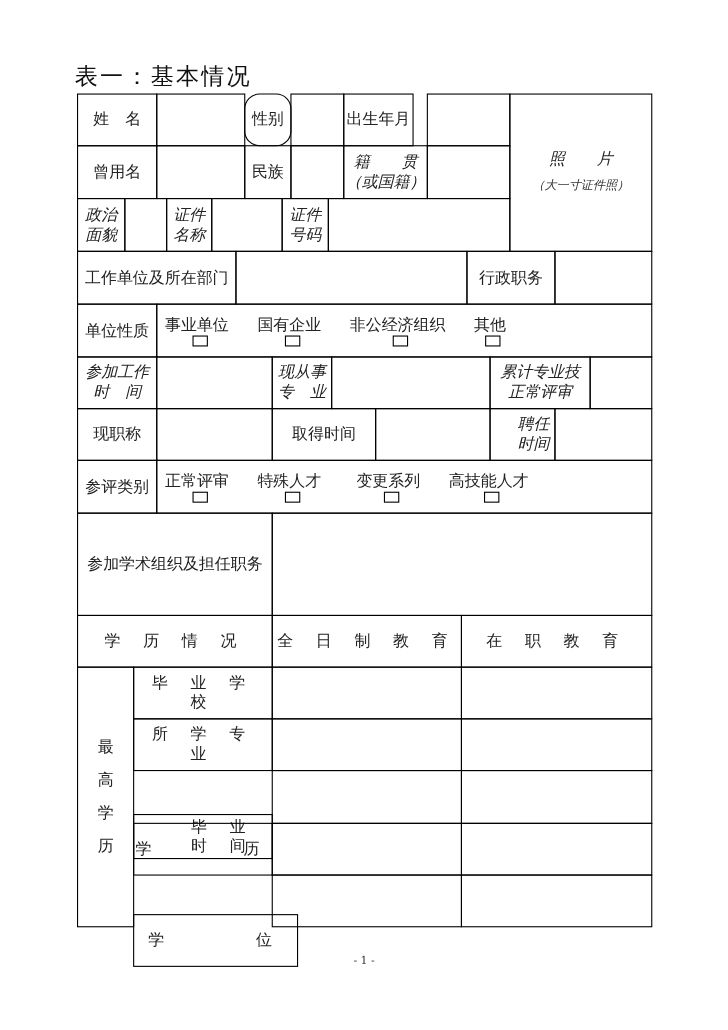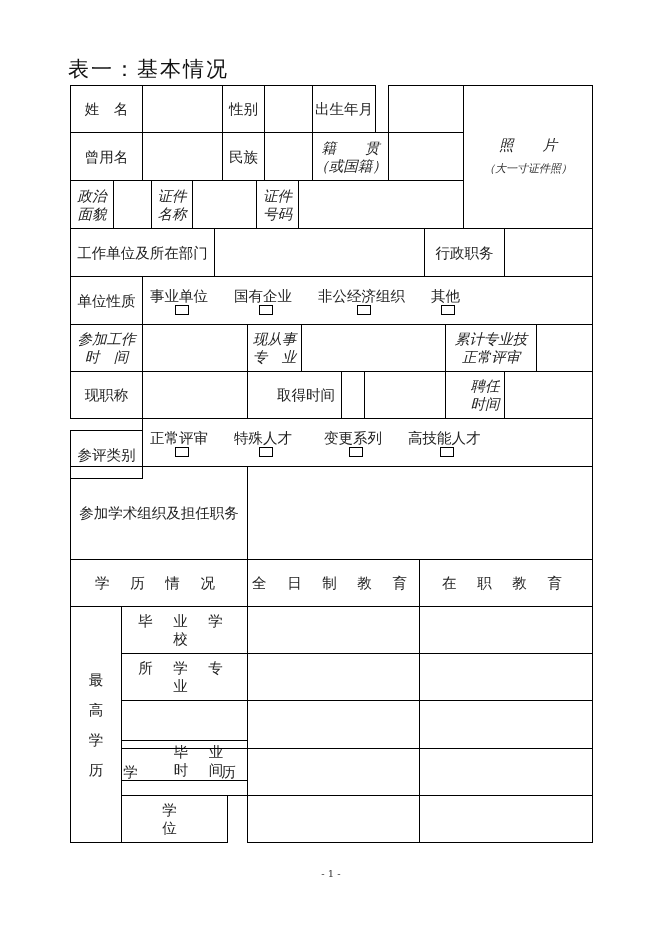--- a/index.html
+++ b/index.html
@@ -21,21 +21,21 @@
 </style>
 </head>
 <body>
 
 <div class="title">表一：基本情况</div>
 
 <div class="cell" style="left:70px;top:85px;width:73px;height:48px;">
     <span>姓　名</span>
   </div>
 <div class="cell" style="left:142px;top:85px;width:81px;height:48px;"></div>
-<div class="cell" style="left:222px;top:85px;width:43px;height:48px;">
+<div class="cell" style="left:222px;top:85px;width:43px;height:48px;border-radius:14px;">
     <span>性别</span>
   </div>
 <div class="cell" style="left:264px;top:85px;width:49px;height:48px;"></div>
 <div class="cell" style="left:312px;top:85px;width:64px;height:48px;">
     <span>出生年月</span>
   </div>
 <div class="cell" style="left:388px;top:85px;width:76px;height:48px;"></div>
 
 <div class="cell" style="left:463px;top:85px;width:130px;height:144px;">
   <div class="stack">
@@ -132,33 +132,33 @@
       <span>累计专业技</span>
       <span>正常评审</span>
     </div>
 </div>
 <div class="cell" style="left:536px;top:324px;width:57px;height:48px;"></div>
 
 <div class="cell" style="left:70px;top:371px;width:73px;height:48px;">
     <span>现职称</span>
   </div>
 <div class="cell" style="left:142px;top:371px;width:106px;height:48px;"></div>
-<div class="cell" style="left:247px;top:371px;width:118px;height:48px;">
+<div class="cell" style="left:247px;top:371px;width:95px;height:48px;">
     <span>取得时间</span>
   </div>
 <div class="cell" style="left:341px;top:371px;width:105px;height:48px;"></div>
 <div class="cell" style="left:445px;top:371px;width:60px;height:48px;padding-left:20px;">
   <div class="stack">
       <span>聘任</span>
       <span>时间</span>
     </div>
 </div>
 <div class="cell" style="left:504px;top:371px;width:89px;height:48px;"></div>
 
-<div class="cell" style="left:70px;top:418px;width:73px;height:49px;margin-top:12px;">
+<div class="cell" style="left:70px;top:418px;width:73px;height:49px;">
     <span>参评类别</span>
   </div>
 <div class="cell left" style="left:142px;top:418px;width:451px;height:49px;">
   <span class="opt">
       <span>正常评审</span>
       <span class="box"></span>
     </span>
   <span class="opt" style="margin-right:32px;">
       <span>特殊人才</span>
       <span class="box"></span>
@@ -214,19 +214,19 @@
   </div>
 <div class="cell" style="left:247px;top:700px;width:173px;height:49px;"></div>
 <div class="cell" style="left:419px;top:700px;width:174px;height:49px;"></div>
 
 <div class="cell" style="left:121px;top:748px;width:127px;height:48px;">
     <span class="wide">学　　　历</span>
   </div>
 <div class="cell" style="left:247px;top:748px;width:173px;height:48px;"></div>
 <div class="cell" style="left:419px;top:748px;width:174px;height:48px;"></div>
 
-<div class="cell" style="left:121px;top:795px;width:107px;height:48px;">
+<div class="cell" style="left:121px;top:831px;width:150px;height:48px;">
     <span class="wide">学　　　位</span>
   </div>
 <div class="cell" style="left:247px;top:795px;width:173px;height:48px;"></div>
 <div class="cell" style="left:419px;top:795px;width:174px;height:48px;"></div>
 
 <div class="footer">- 1 -</div>
 
 </body></html>

